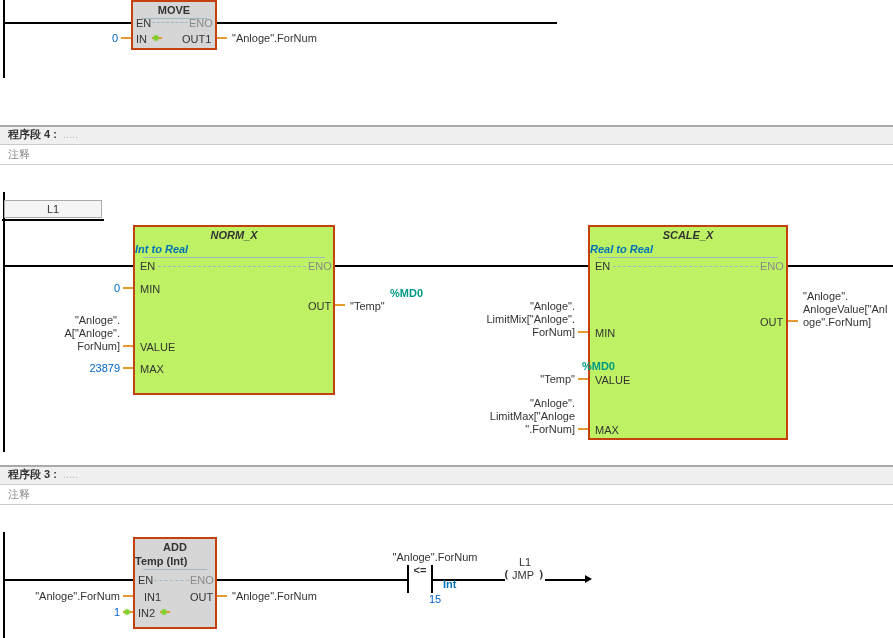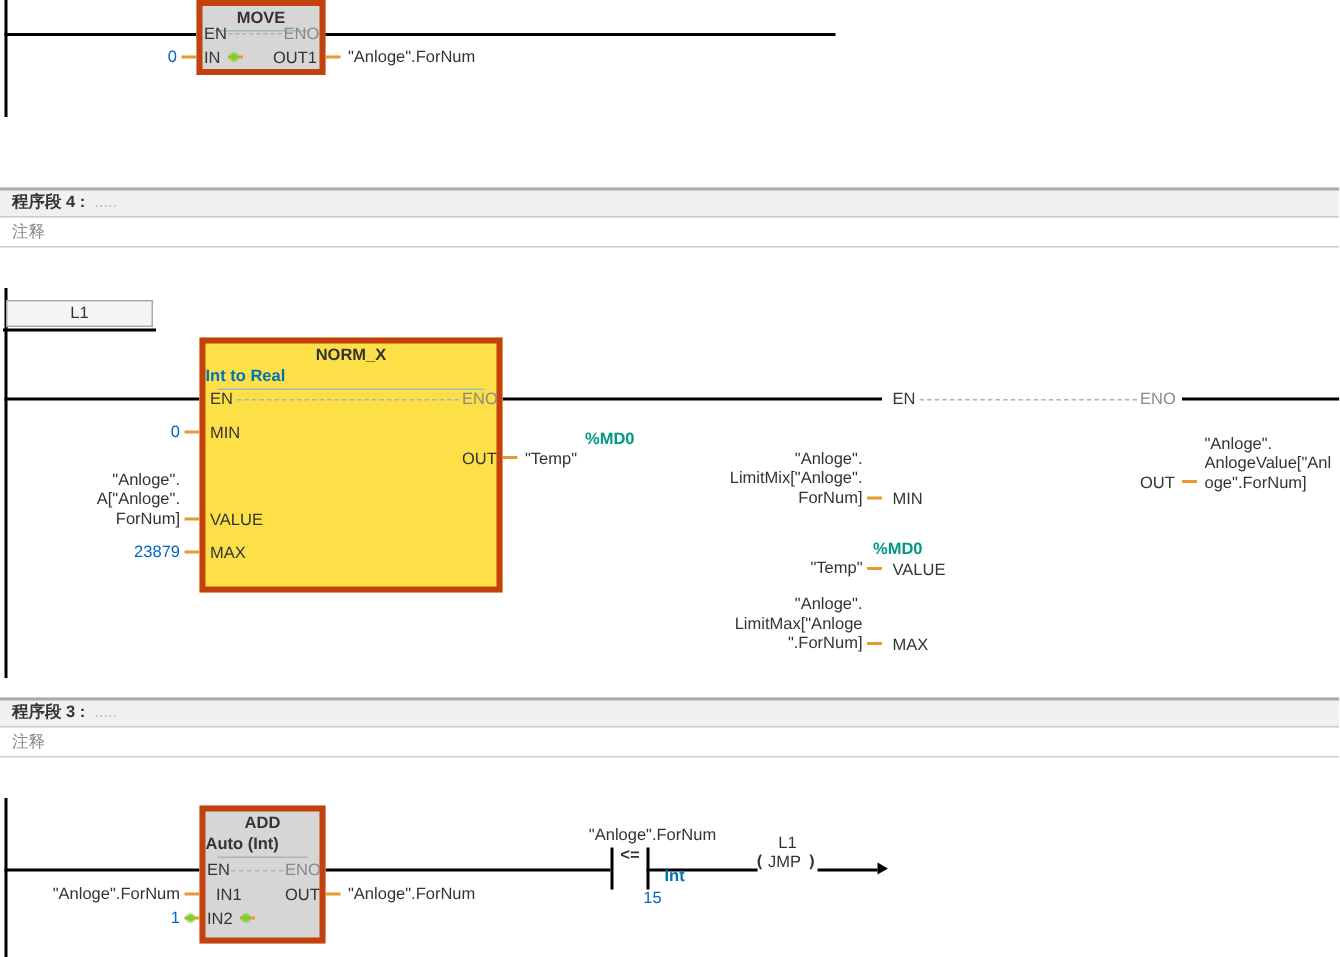--- a/index.html
+++ b/index.html
@@ -1,21 +1,21 @@
 <!DOCTYPE html>
 <html><head>
 <meta charset="utf-8">
 <style>
   * { box-sizing: border-box; }
   html, body { margin: 0; padding: 0; font-family: "Segoe UI", Arial, sans-serif; font-size: 11px; color: #333; background: #fff; }
   .canvas { position: relative; width: 893px; height: 638px; background: #fff; overflow: hidden; }
   .hline { position: absolute; height: 2px; background: #000; }
   .leftrail { position: absolute; width: 2px; background: #000; }
-  .block { position: absolute; border: 4px solid #c2410c; background: #d6d6d6; }
-  .block.blue { background: #fde047; }
+  .block { position: absolute; border: 2px solid #c2410c; background: #d6d6d6; }
+  .block.blue { background: #bef264; font-style: italic; }
   .block .title { text-align: center; font-weight: bold; padding: 2px 0; color: #333; }
   .block .sub { text-align: left; font-weight: bold; color: #0072b5; padding: 0 0 2px 0; }
   .block .hr { height: 1px; background: #9fb8c4; margin: 0 8px; }
   .pin { position: absolute; font-size: 11px; color: #333; }
   .pin.left  { text-align: right; }
   .val-blue { color: #0064c8; }
   .val-teal { color: #009985; font-weight: bold; margin-left: 40px; }
   .val-black { color: #333; }
   .val-gray { color: #888; }
   .stub { position: absolute; width: 10px; height: 2px; background: #e49a31; }
@@ -96,20 +96,25 @@
 <div class="stub" style="left:335px; top:304px;"></div>
 
 <span class="pin left val-blue" style="left:60px; top:282px; width:60px;">0</span>
 <span class="pin left val-black" style="left:30px; top:314px; width:90px;">"Anloge".</span>
 <span class="pin left val-black" style="left:30px; top:327px; width:90px;">A["Anloge".</span>
 <span class="pin left val-black" style="left:30px; top:340px; width:90px;">ForNum]</span>
 <span class="pin left val-blue" style="left:50px; top:362px; width:70px;">23879</span>
 <span class="pin val-teal" style="left:350px; top:287px;">%MD0</span>
 <span class="pin val-black" style="left:350px; top:300px;">"Temp"</span>
 
+<div class="block blue" style="left:588px; top:225px; width:200px; height:215px;">
+  <div class="title">SCALE_X</div>
+  <div class="sub">Real  to  Real</div>
+  <div class="hr"></div>
+</div>
 <span class="pin" style="left:595px; top:260px;">EN</span>
 <span class="pin val-gray" style="left:760px; top:260px;">ENO</span>
 <span class="pin" style="left:595px; top:327px;">MIN</span>
 <span class="pin" style="left:595px; top:374px;">VALUE</span>
 <span class="pin" style="left:595px; top:424px;">MAX</span>
 <span class="pin" style="left:760px; top:316px;">OUT</span>
 <div style="position:absolute;left:613px;top:266px;width:145px;height:0;border-top:1px dashed #9fb8c4;"></div>
 
 <div class="stub" style="left:578px; top:331px;"></div>
 <div class="stub" style="left:578px; top:378px;"></div>
@@ -134,21 +139,21 @@
 </span>
 <div class="comment-row" style="left:0px; top:487px; width:893px; height:18px; padding-left:8px;">注释</div>
 
 <div class="hline" style="left:3px; top:579px; width:130px;"></div>
 <div class="hline" style="left:217px; top:579px; width:190px;"></div>
 <div class="hline" style="left:431px; top:579px; width:74px;"></div>
 <div class="hline" style="left:545px; top:579px; width:40px;"></div>
 
 <div class="block" style="left:133px; top:537px; width:84px; height:92px;">
   <div class="title">ADD</div>
-  <div class="sub" style="color:#333;">Auto (Int)</div>
+  <div class="sub" style="color:#333;">Temp (Int)</div>
   <div class="hr"></div>
 </div>
 <span class="pin" style="left:138px; top:574px;">EN</span>
 <span class="pin val-gray" style="left:190px; top:574px;">ENO</span>
 <span class="pin" style="left:144px; top:591px;text-align:right;">IN1</span>
 <span class="pin" style="left:138px; top:607px;">IN2</span>
 <span class="pin" style="left:190px; top:591px;">OUT</span>
 <div style="position:absolute;left:154px;top:580px;width:35px;height:0;border-top:1px dashed #9fb8c4;"></div>
 <div class="stub" style="left:123px; top:595px;"></div>
 <div class="stub grn" style="left:123px; top:611px;"></div>

